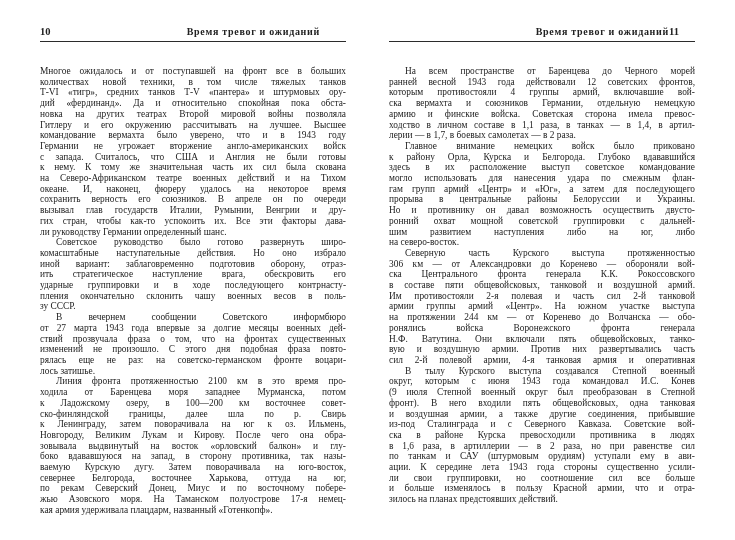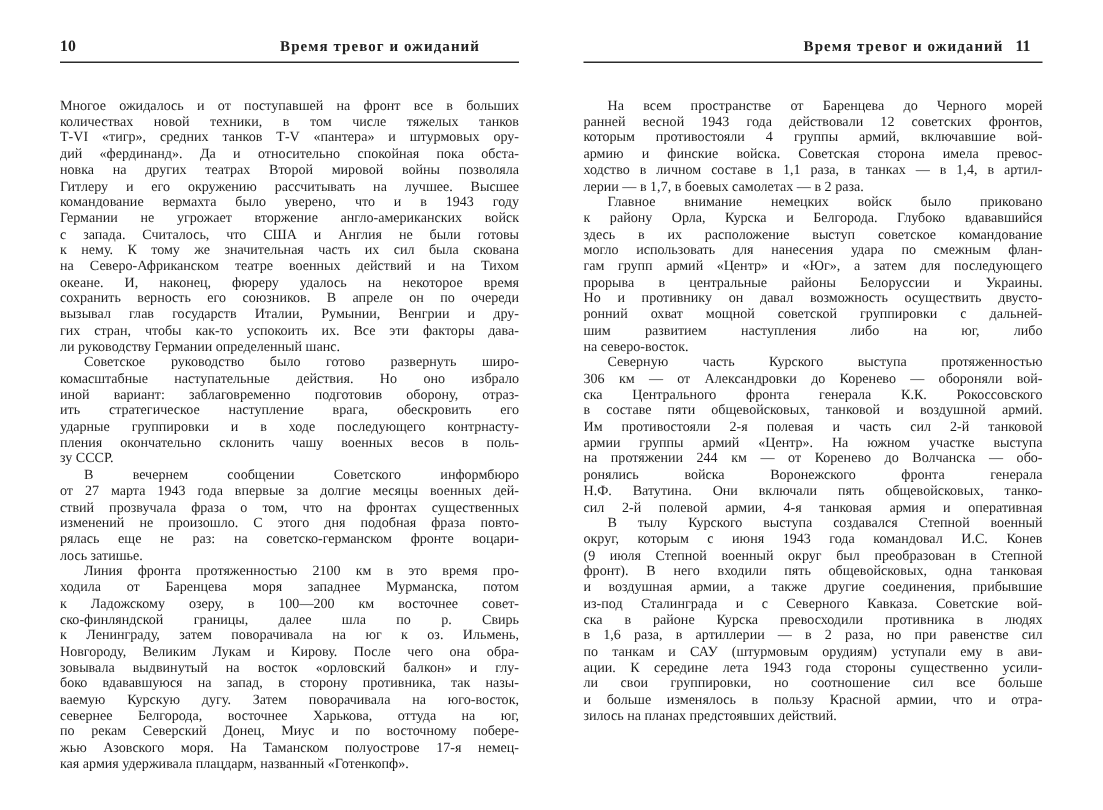--- a/index.html
+++ b/index.html
@@ -36,21 +36,21 @@
     letter-spacing: 0.7px;
     padding-bottom: 4px;
     border-bottom: 1.2px solid #2b2b2b;
     color: #222;
   }
   .pagenum {
     width: 26px;
     font-size: 10.5px;
     letter-spacing: 0;
   }
-  .pagenum.right { text-align: center; }
+  .pagenum.right { text-align: left; }
   .running-title {
     flex: 1;
     text-align: right;
     white-space: nowrap;
   }
 
   .page-body {
     margin-top: 24px;
     font-size: 9.4px;
     line-height: 10.7px;
@@ -128,20 +128,21 @@
   <div class="page page-right">
     <div class="page-header">
       <span class="pagenum left"></span>
       <span class="running-title">Время тревог и ожиданий</span>
       <span class="pagenum right">11</span>
     </div>
     <div class="page-body">
         <div class="line indent">На всем пространстве от Баренцева до Черного морей</div>
         <div class="line">ранней весной 1943 года действовали 12 советских фронтов,</div>
         <div class="line">которым противостояли 4 группы армий, включавшие вой-</div>
+        <div class="line">ска вермахта и союзников Германии, отдельную немецкую</div>
         <div class="line">армию и финские войска. Советская сторона имела превос-</div>
         <div class="line">ходство в личном составе в 1,1 раза, в танках — в 1,4, в артил-</div>
         <div class="line last">лерии — в 1,7, в боевых самолетах — в 2 раза.</div>
         <div class="line indent">Главное внимание немецких войск было приковано</div>
         <div class="line">к району Орла, Курска и Белгорода. Глубоко вдававшийся</div>
         <div class="line">здесь в их расположение выступ советское командование</div>
         <div class="line">могло использовать для нанесения удара по смежным флан-</div>
         <div class="line">гам групп армий «Центр» и «Юг», а затем для последующего</div>
         <div class="line">прорыва в центральные районы Белоруссии и Украины.</div>
         <div class="line">Но и противнику он давал возможность осуществить двусто-</div>
@@ -150,20 +151,21 @@
         <div class="line last">на северо-восток.</div>
         <div class="line indent">Северную часть Курского выступа протяженностью</div>
         <div class="line">306 км — от Александровки до Коренево — обороняли вой-</div>
         <div class="line">ска Центрального фронта генерала К.К. Рокоссовского</div>
         <div class="line">в составе пяти общевойсковых, танковой и воздушной армий.</div>
         <div class="line">Им противостояли 2-я полевая и часть сил 2-й танковой</div>
         <div class="line">армии группы армий «Центр». На южном участке выступа</div>
         <div class="line">на протяжении 244 км — от Коренево до Волчанска — обо-</div>
         <div class="line">ронялись войска Воронежского фронта генерала</div>
         <div class="line">Н.Ф. Ватутина. Они включали пять общевойсковых, танко-</div>
+        <div class="line">вую и воздушную армии. Против них развертывались часть</div>
         <div class="line">сил 2-й полевой армии, 4-я танковая армия и оперативная</div>
         <div class="line indent">В тылу Курского выступа создавался Степной военный</div>
         <div class="line">округ, которым с июня 1943 года командовал И.С. Конев</div>
         <div class="line">(9 июля Степной военный округ был преобразован в Степной</div>
         <div class="line">фронт). В него входили пять общевойсковых, одна танковая</div>
         <div class="line">и воздушная армии, а также другие соединения, прибывшие</div>
         <div class="line">из-под Сталинграда и с Северного Кавказа. Советские вой-</div>
         <div class="line">ска в районе Курска превосходили противника в людях</div>
         <div class="line">в 1,6 раза, в артиллерии — в 2 раза, но при равенстве сил</div>
         <div class="line">по танкам и САУ (штурмовым орудиям) уступали ему в ави-</div>

